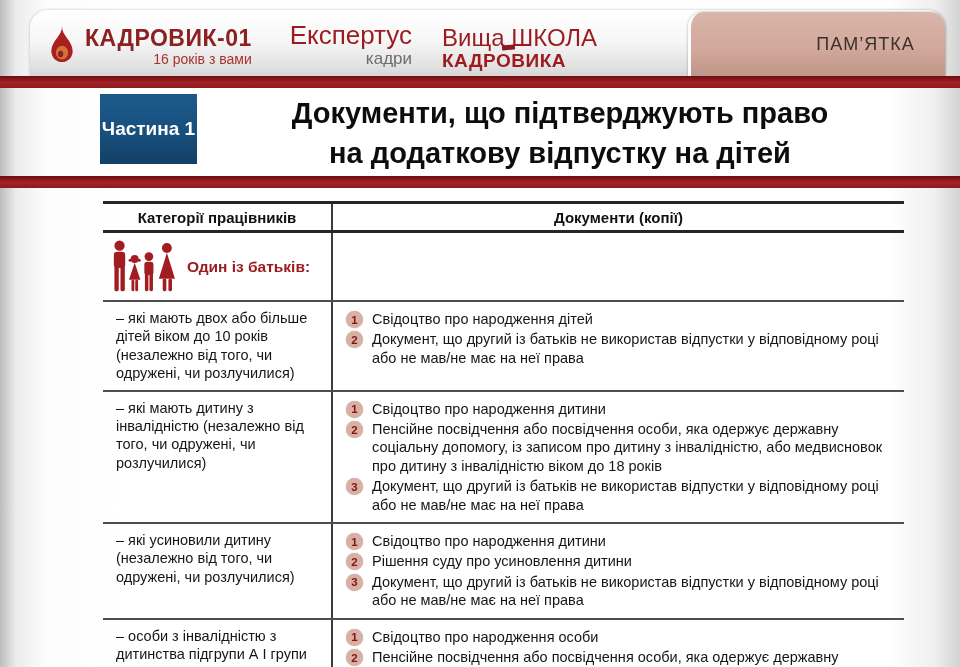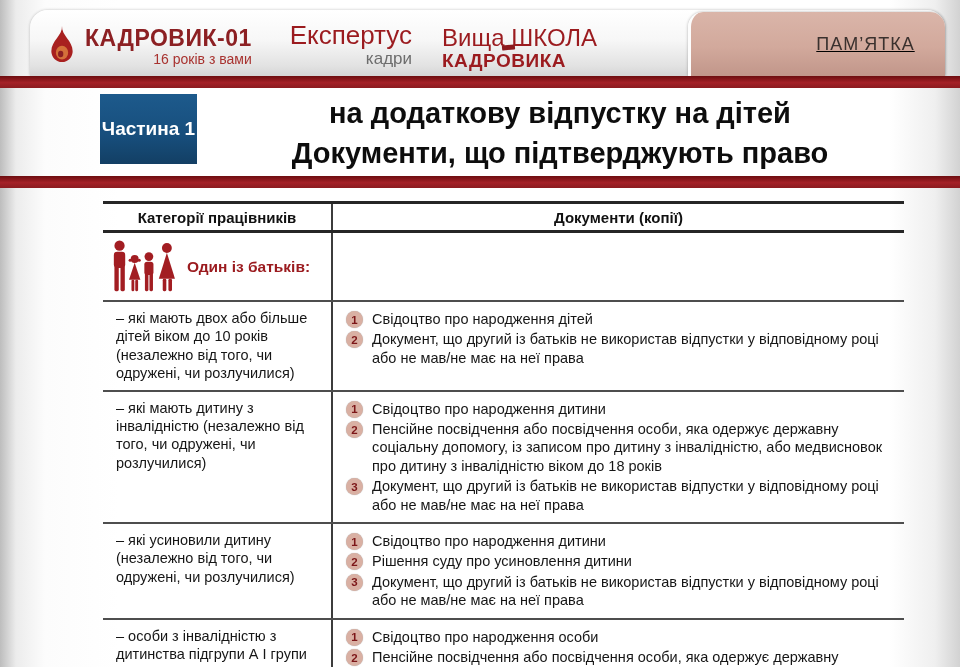--- a/index.html
+++ b/index.html
@@ -29,21 +29,21 @@
   .school-top { font-size:24px; }
   .school-bottom { font-size:19px; font-weight:bold; letter-spacing:.5px; }
   .cap { position:absolute; left:60px; top:20px; width:13px; height:5px;
          background:#8c1a1e; transform:rotate(-6deg); border-radius:1px; }
 
   .tab {
     position:absolute; left:688px; top:12px; width:257px; height:64px;
     border-radius:15px 15px 0 0; border-left:3px solid #fdfdfd;
     background:linear-gradient(180deg,#dab5a9 0%,#d2a99c 55%,#c1968a 100%);
     box-shadow:0 0 3px rgba(0,0,0,.3);
-    display:flex; align-items:center; justify-content:center;text-decoration:underline;
+    display:flex; align-items:center; justify-content:center;
   }
   .tab span { font-size:18px; color:#3a312e; letter-spacing:1px; margin-left:95px; }
 
   .bar { position:absolute; left:0; width:960px; height:12px;
          background:linear-gradient(180deg,#6d0d10 0%,#a42127 55%,#8c1b1f 100%); }
   .bar1 { top:76px; }
   .bar2 { top:176px; }
 
   
   .part-badge {
@@ -109,22 +109,22 @@
   </div>
 
   <div class="tab">
     <span>ПАМ’ЯТКА</span>
   </div>
 
   <div class="bar bar1"></div>
 
   <div class="part-badge">Частина 1</div>
   <div class="main-title">
+    <div>Документи, що підтверджують право</div>
     <div>на додаткову відпустку на дітей</div>
-    <div>Документи, що підтверджують право</div>
   </div>
 
   <div class="bar bar2"></div>
 
   <div class="table">
     <div class="thead">
       <div class="th th-left">Категорії працівників</div>
       <div class="th th-right">Документи (копії)</div>
     </div>
 

